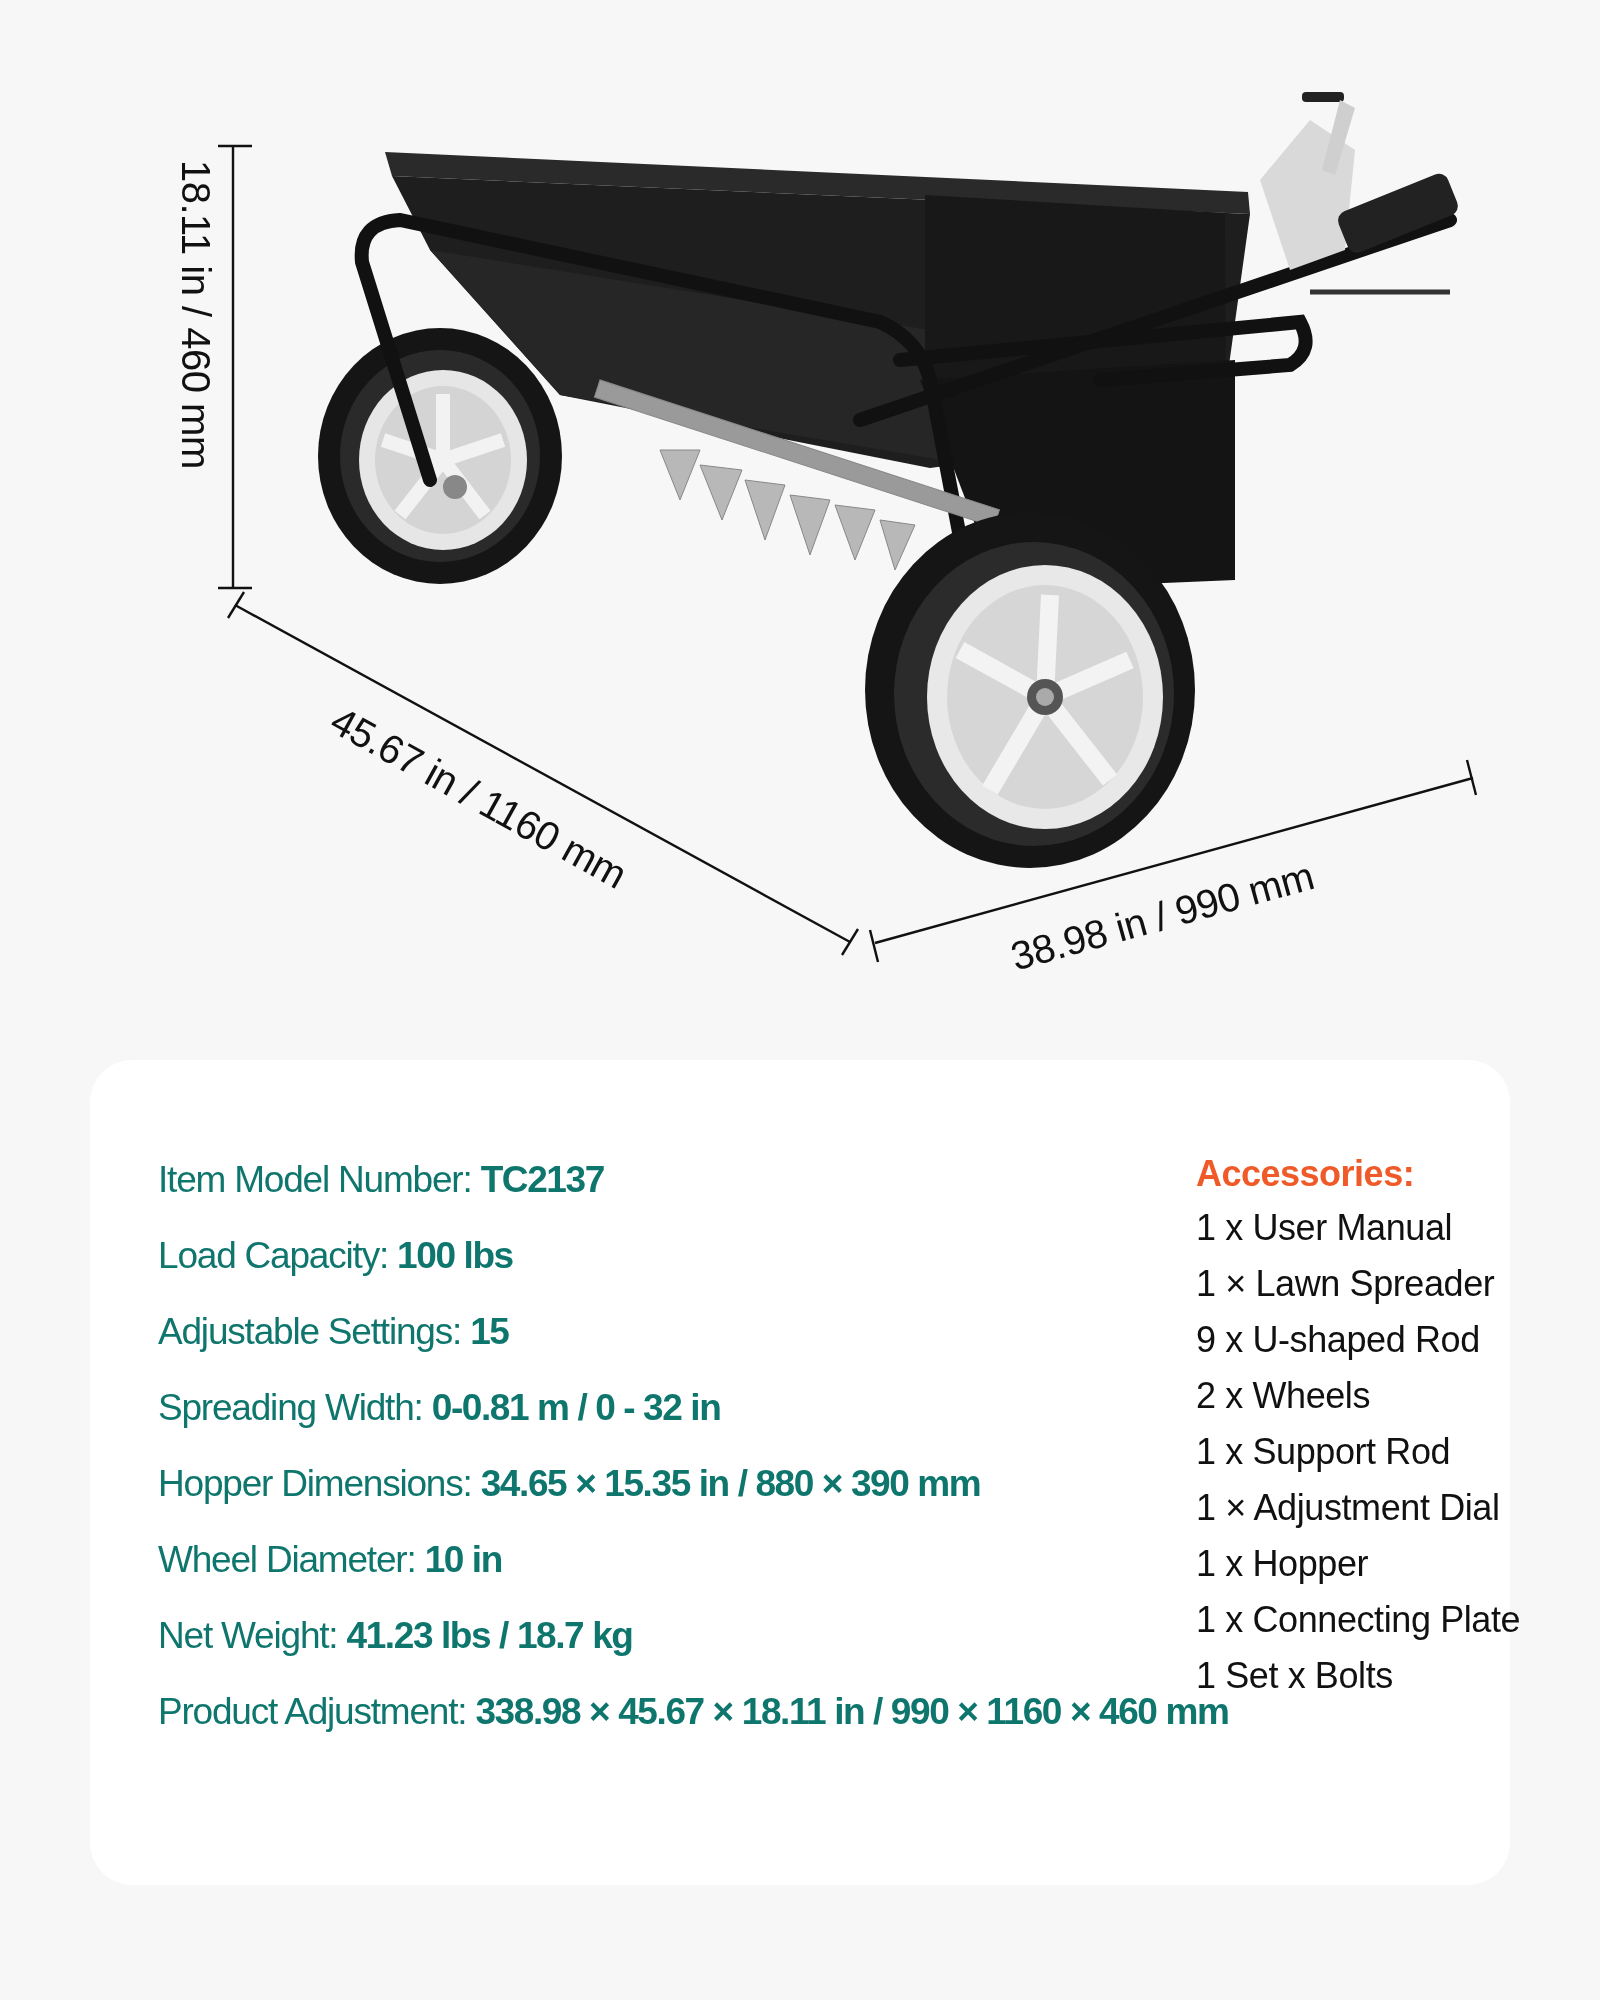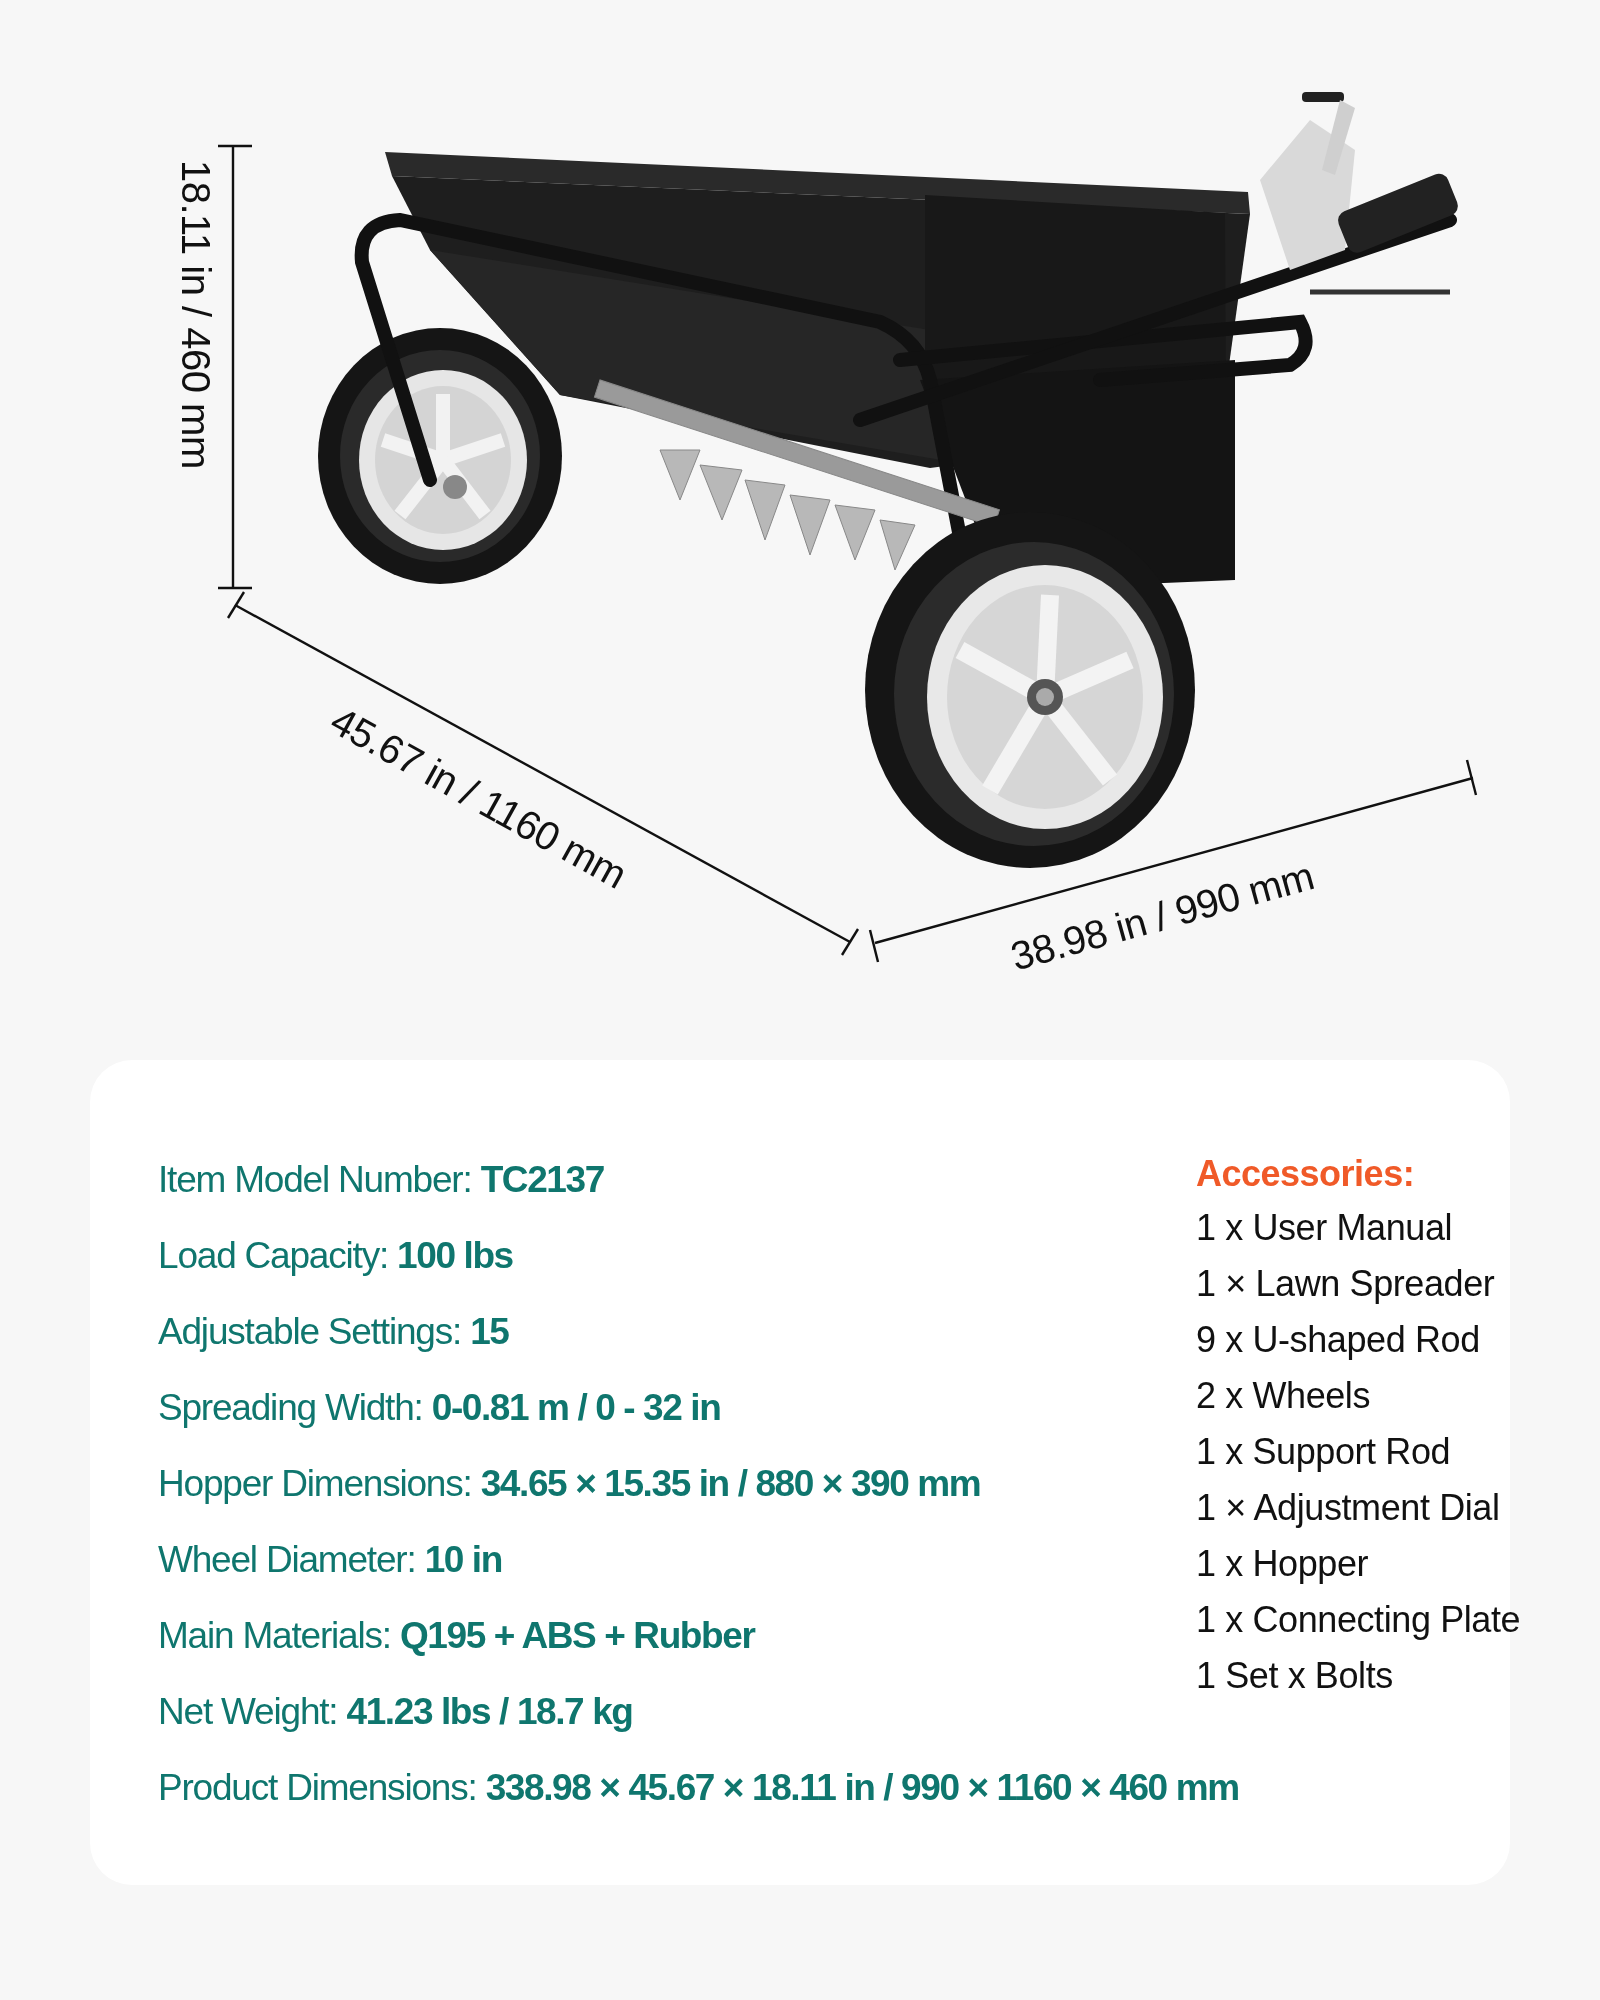--- a/index.html
+++ b/index.html
@@ -140,27 +140,24 @@
     <div class="spec-row">
       <span class="label">Spreading Width: </span><span class="value">0-0.81 m / 0 - 32 in</span>
     </div>
     <div class="spec-row">
       <span class="label">Hopper Dimensions: </span><span class="value">34.65 × 15.35 in / 880 × 390 mm</span>
     </div>
     <div class="spec-row">
       <span class="label">Wheel Diameter: </span><span class="value">10 in</span>
     </div>
     <div class="spec-row">
-      <span class="label">Main Materials: </span><span class="value">Q195 + ABS + Rubber</span>
-    </div>
-    <div class="spec-row">
       <span class="label">Net Weight: </span><span class="value">41.23 lbs / 18.7 kg</span>
     </div>
     <div class="spec-row">
-      <span class="label">Product Dimensions: </span><span class="value">338.98 × 45.67 × 18.11 in / 990 × 1160 × 460 mm</span>
+      <span class="label">Product Adjustment: </span><span class="value">338.98 × 45.67 × 18.11 in / 990 × 1160 × 460 mm</span>
     </div>
   </div>
 
   <div class="accessories">
     <div class="acc-title">Accessories:</div>
     <div class="acc-item">1 x User Manual</div>
     <div class="acc-item">1 × Lawn Spreader</div>
     <div class="acc-item">9 x U-shaped Rod</div>
     <div class="acc-item">2 x Wheels</div>
     <div class="acc-item">1 x Support Rod</div>

